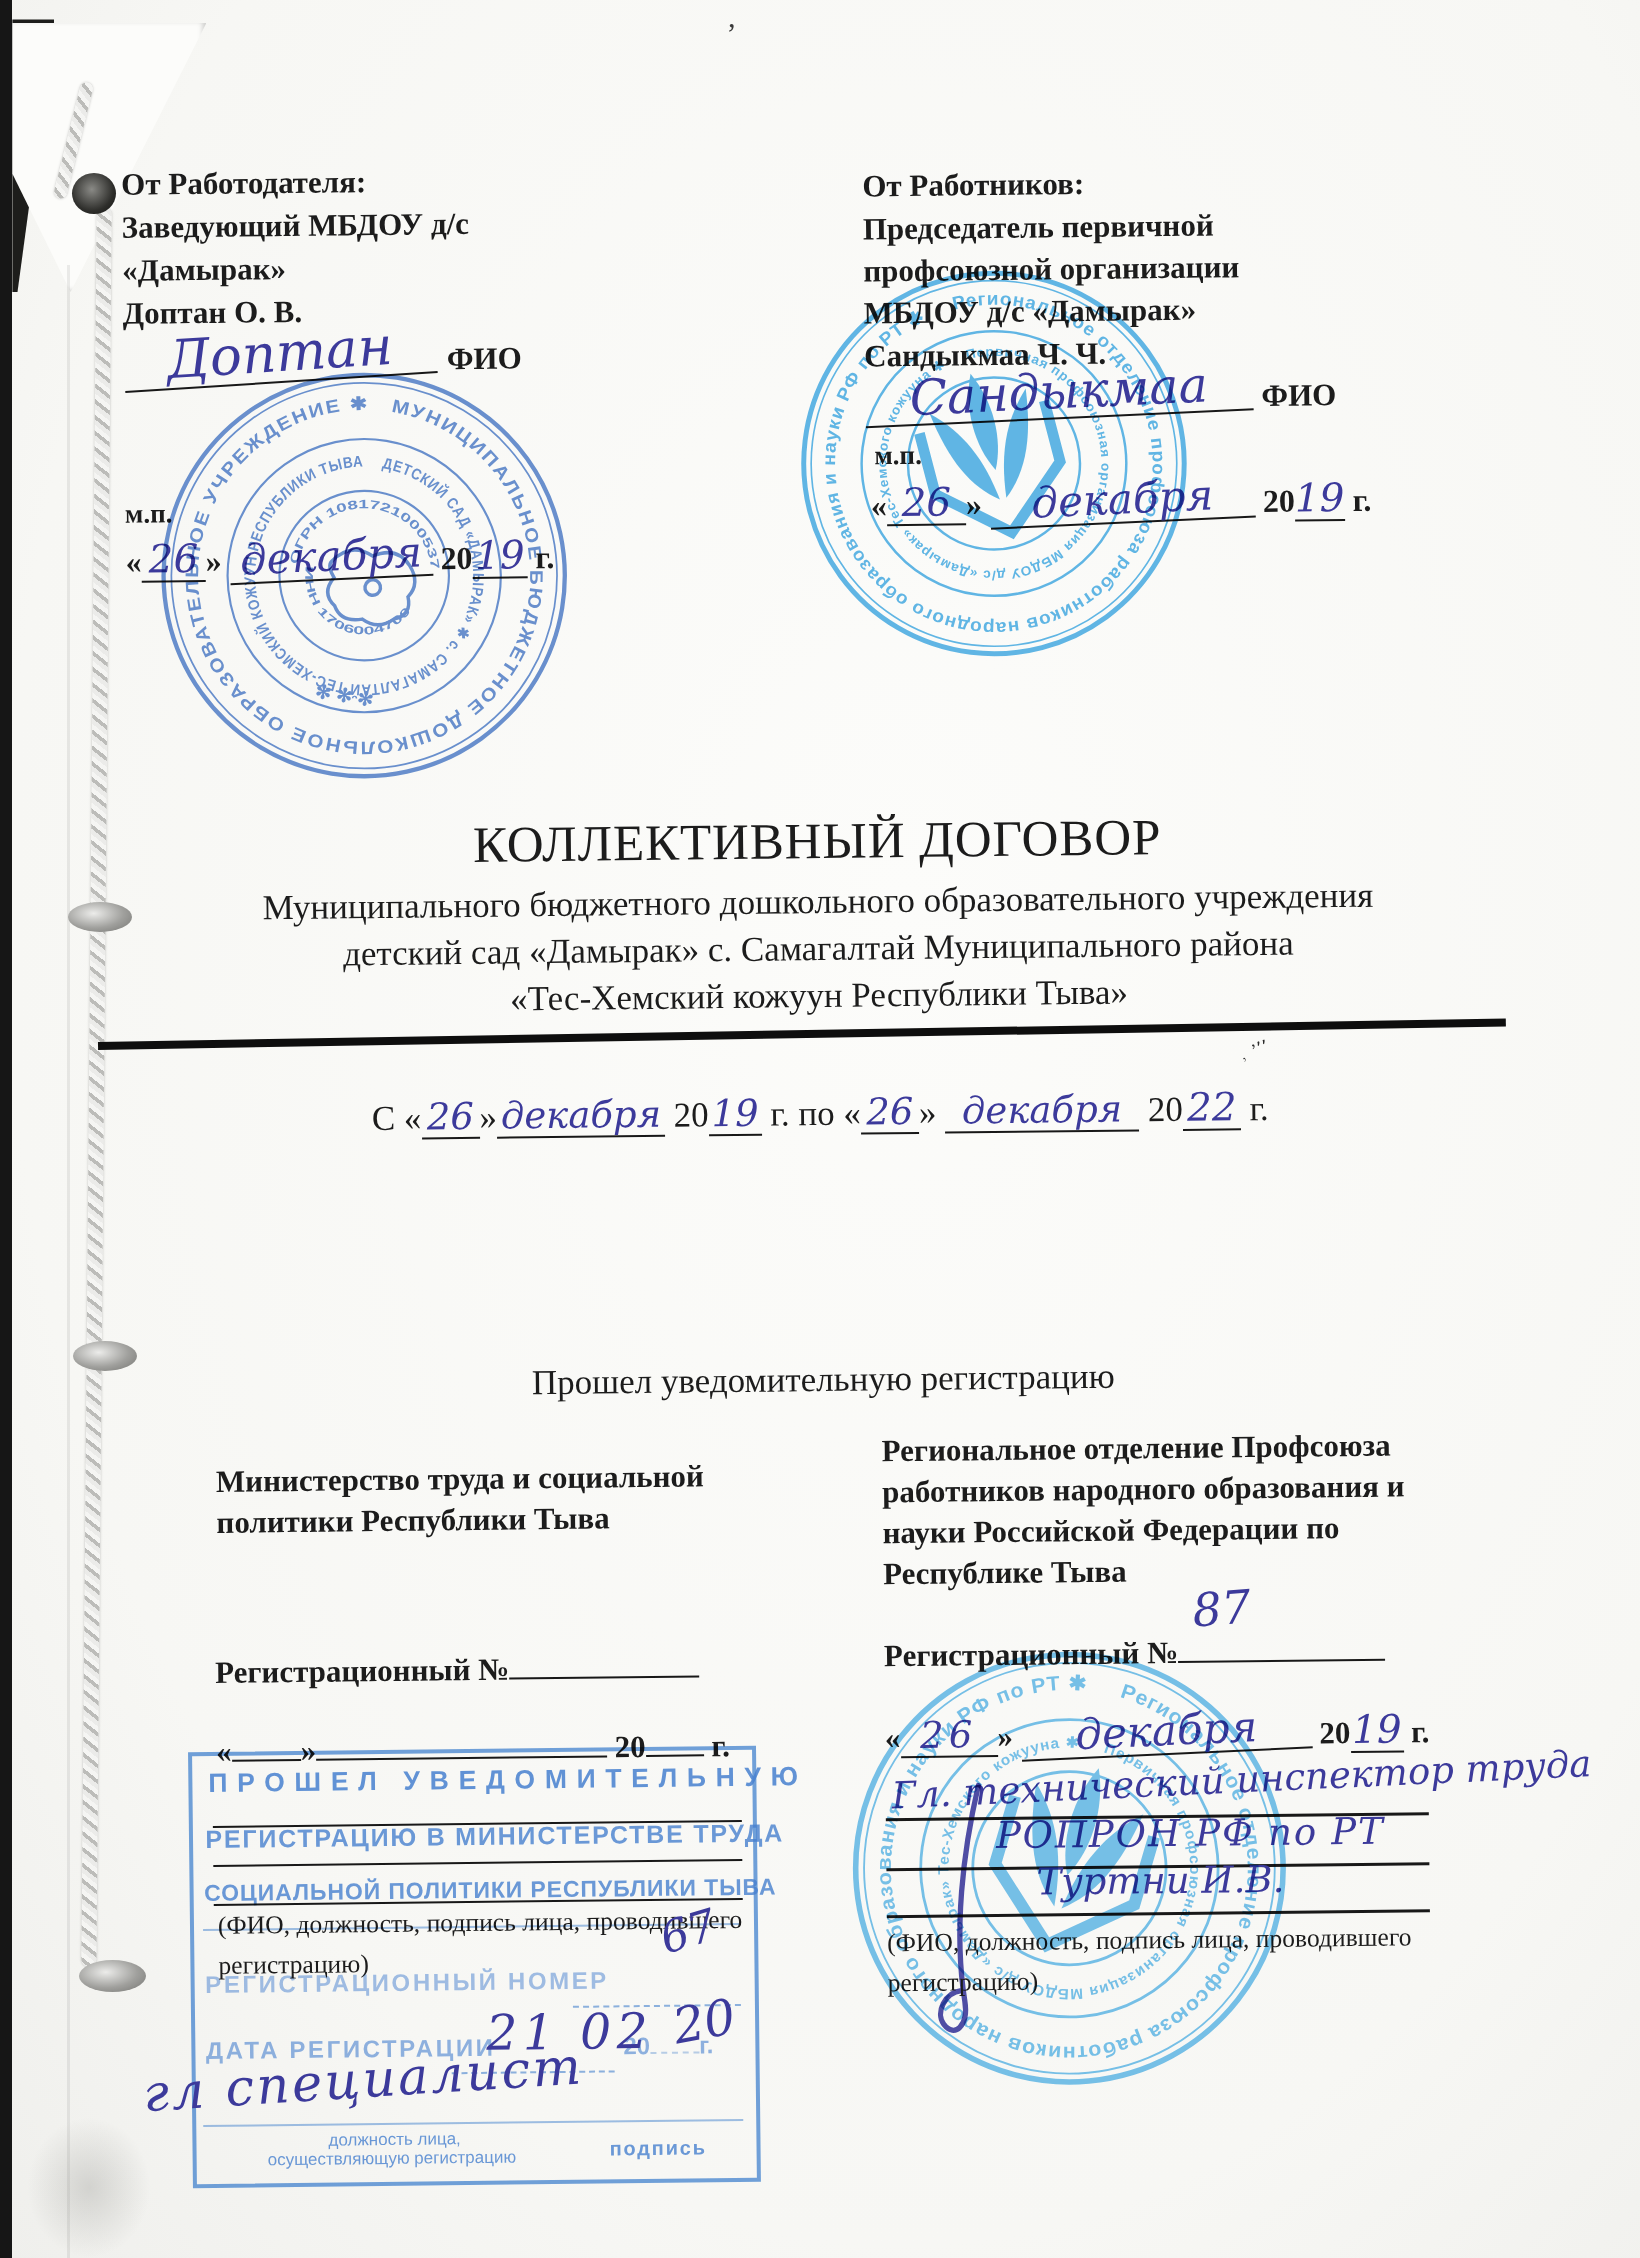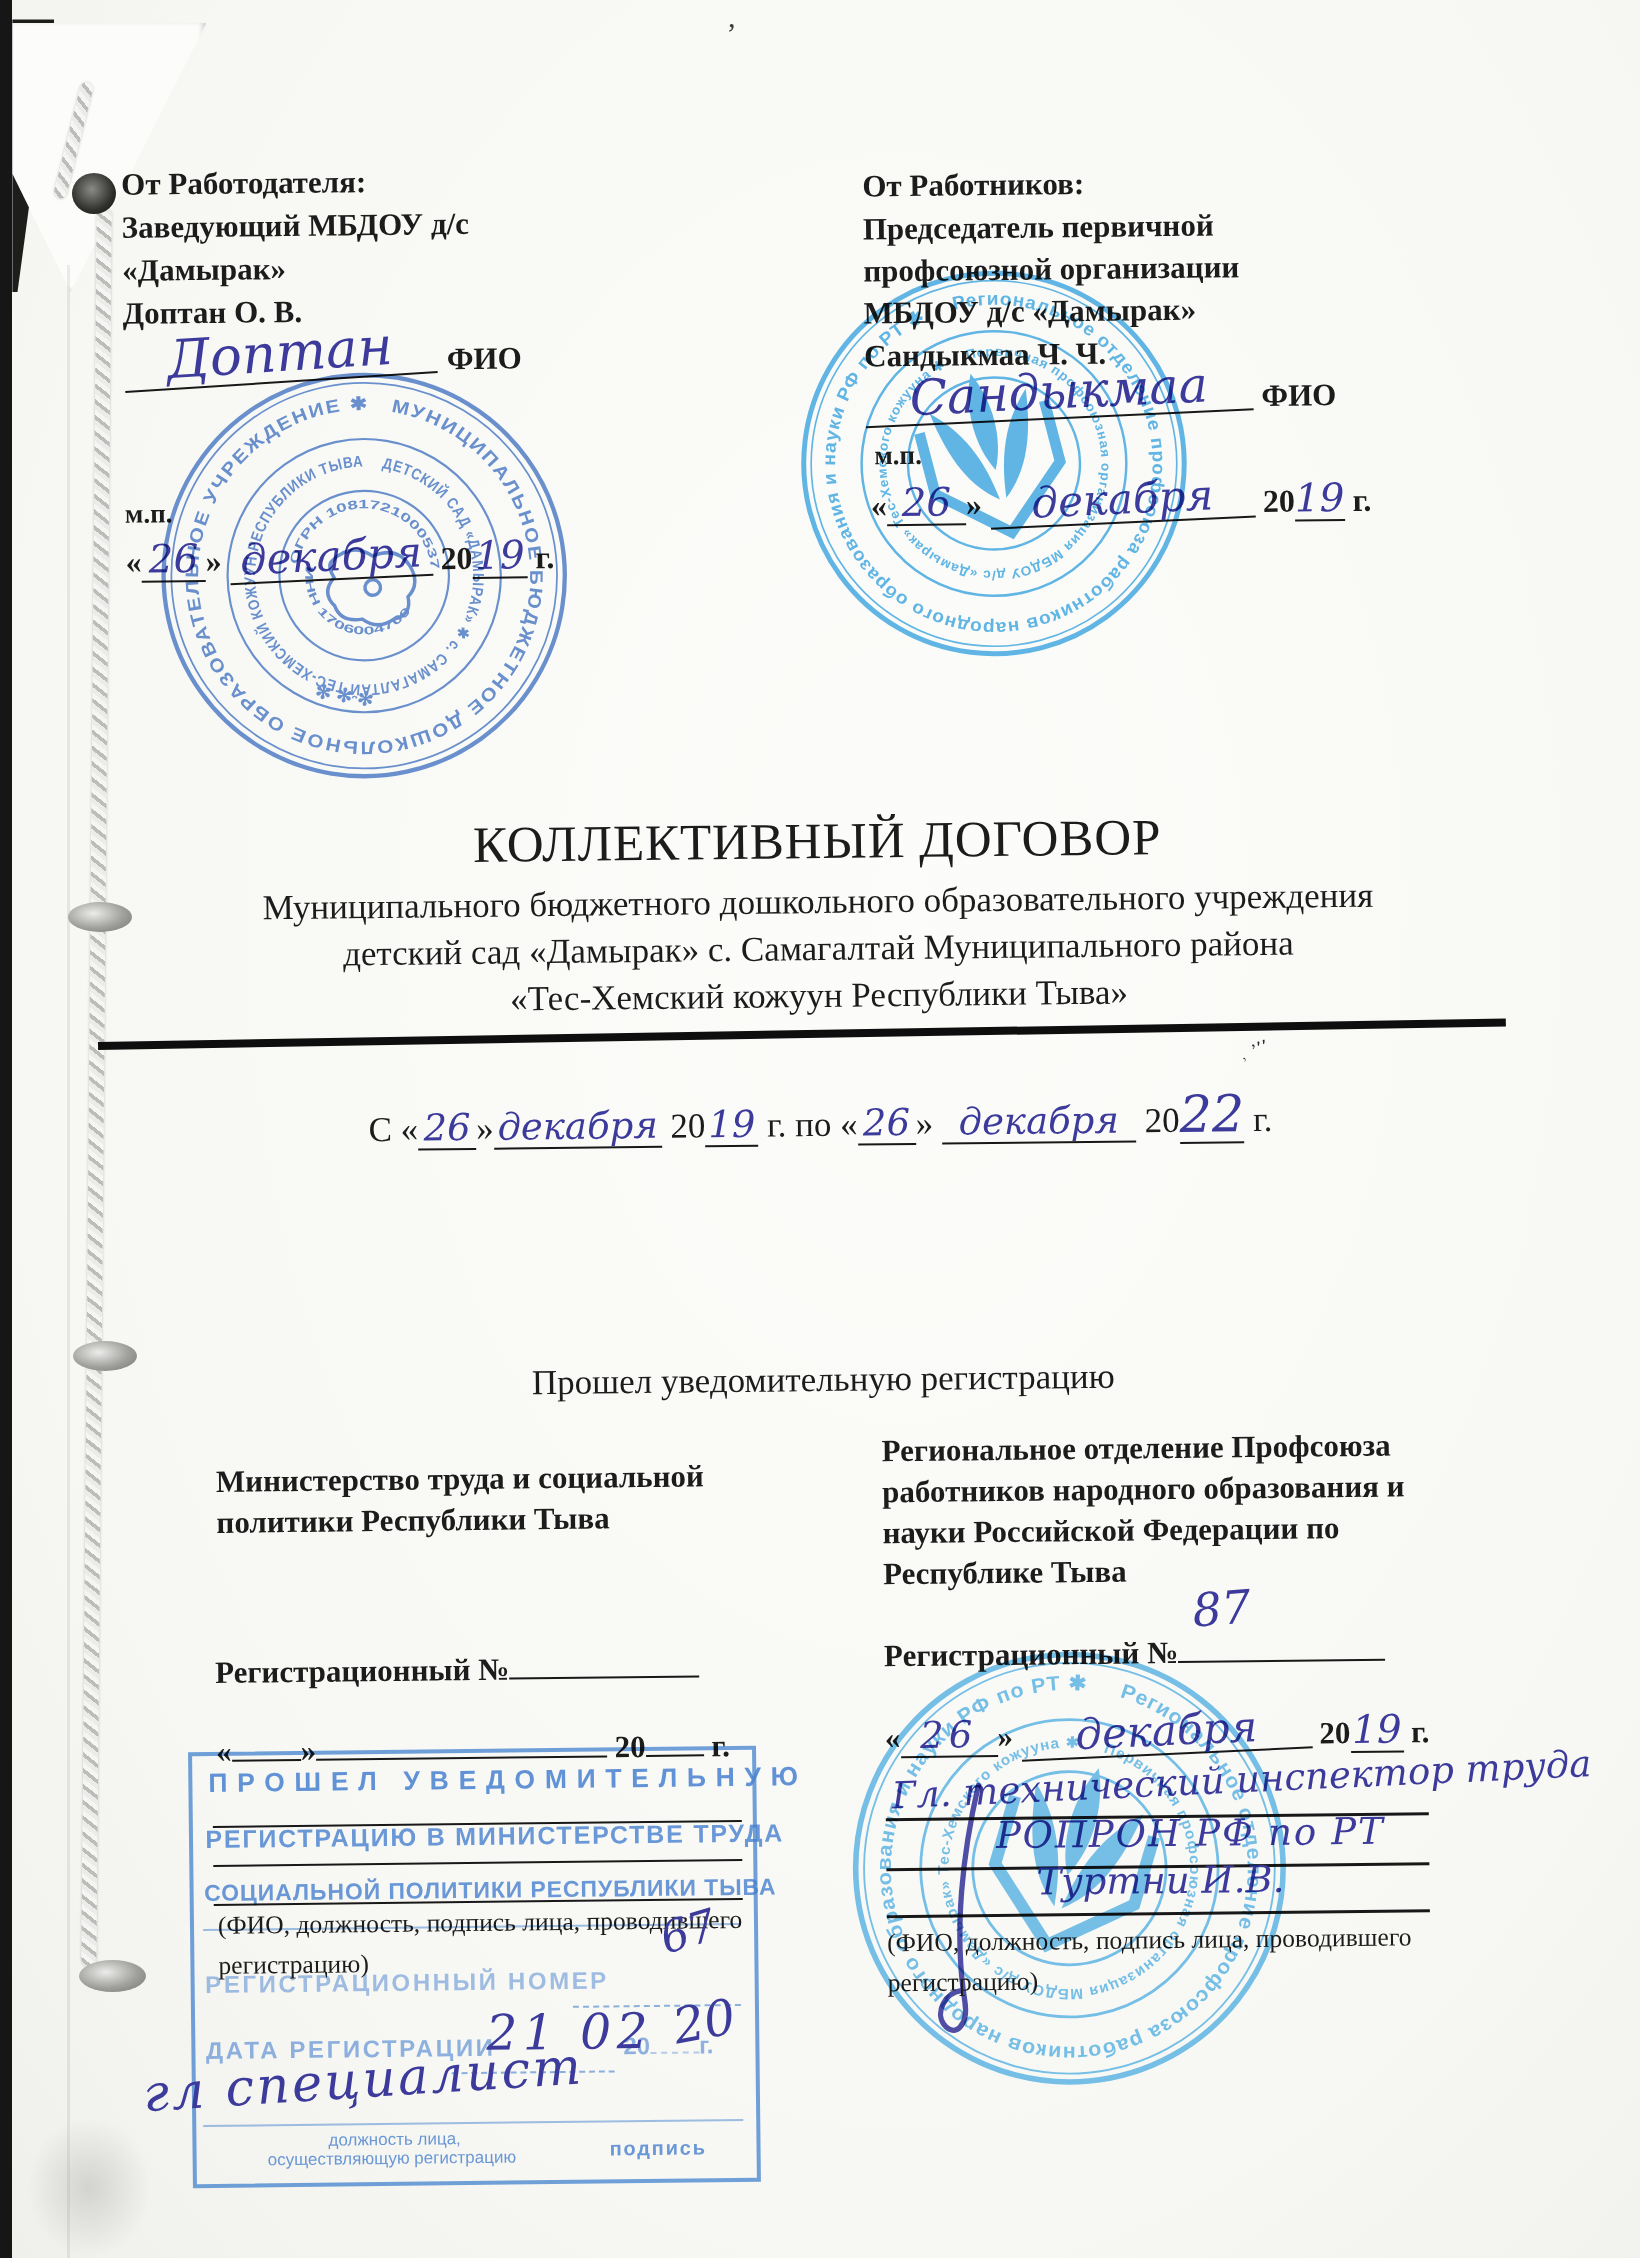--- a/index.html
+++ b/index.html
@@ -91,21 +91,21 @@
     <div class="abs printed center" style="top:929px;font-size:35px;">детский сад «Дамырак» с. Самагалтай Муниципального района</div>
     <div class="abs printed center" style="top:976px;font-size:35px;">«Тес-Хемский кожуун Республики Тыва»</div>
     <div class="abs" style="left:99px;top:1030px;width:1408px;height:8px;background:#0e0e0e;transform:rotate(-.3deg);"></div>
     <div class="abs" style="left:1235px;top:1041px;width:53px;height:26.5px;color:#2c2c2c;font-size:17.6px;transform:rotate(-18deg);letter-spacing:2.6px;">﹐ʼ٬٬</div>
 
     <div class="abs center" style="top:1092px;font-size:35px;white-space:nowrap;">
       <span class="printed">С «</span><span class="hand u" style="font-size:37px;min-width:58px;">26</span><span class="printed">»</span><span class="hand u" style="font-size:37px;min-width:168px;">декабря</span>
       <span class="printed">20</span><span class="hand u" style="font-size:37px;min-width:53px;">19</span>
       <span class="printed">г. по «</span><span class="hand u" style="font-size:37px;min-width:58px;">26</span><span class="printed">»</span>
       <span class="hand u" style="font-size:37px;min-width:194px;">декабря</span>
-      <span class="printed">20</span><span class="hand u" style="font-size:51px;min-width:58px;">22</span>
+      <span class="printed">20</span><span class="hand u" style="font-size:39px;min-width:58px;">22</span>
       <span class="printed">г.</span>
     </div>
 
     <div class="abs printed center" style="top:1360px;font-size:35px;">Прошел уведомительную регистрацию</div>
 
     <div class="abs printed b" style="left:212px;top:1454px;width:494px;font-size:31px;line-height:41px;">Министерство труда и социальной политики Республики Тыва</div>
     <div class="abs" style="left:209px;top:1643px;font-size:31px;">
       <span class="printed b">Регистрационный №</span><span class="blank" style="width:190px;"></span>
     </div>
     <div class="abs" style="left:209px;top:1722px;font-size:31px;white-space:nowrap;">

